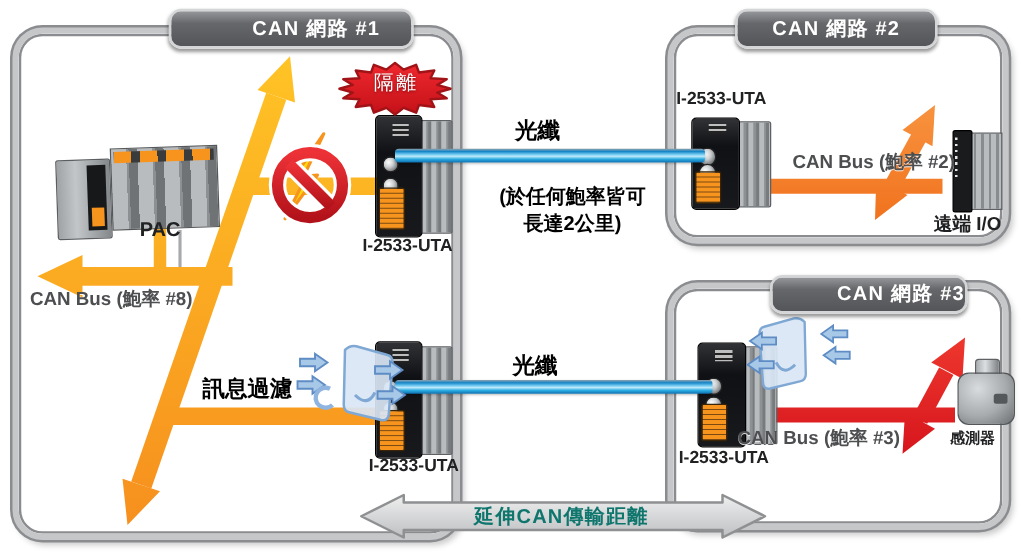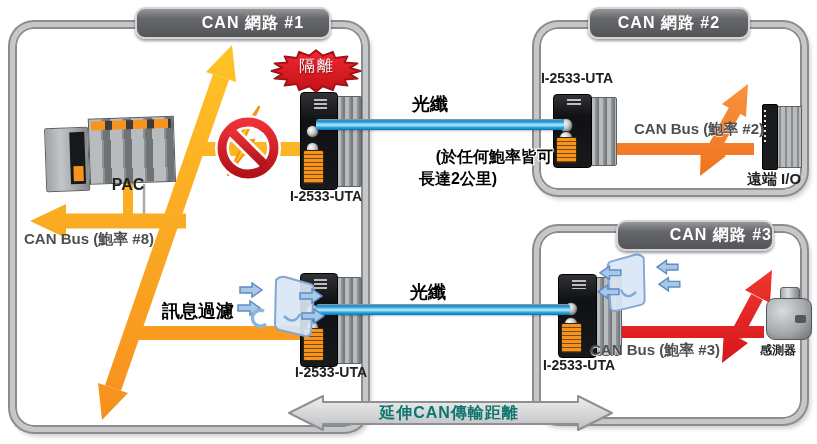--- a/index.html
+++ b/index.html
@@ -269,21 +269,21 @@
     <span>CAN 網路 #3</span>
   </div>
 
   <div class="lbl dlb ctr" style="left:98px;top:176px;width:60px;font-size:16px;">PAC</div>
   <div class="lbl cbl" style="left:24px;top:230px;">CAN Bus (鮑率 #8)</div>
   <div class="lbl dlb ctr" style="left:276px;top:188px;width:100px;">I-2533-UTA</div>
   <div class="lbl dlb ctr" style="left:281px;top:364px;width:100px;">I-2533-UTA</div>
   <div class="lbl btxt" style="left:162px;top:299px;font-size:18px;">訊息過濾</div>
 
   <div class="lbl btxt ctr" style="left:395px;top:92px;width:70px;font-size:18px;">光纖</div>
-  <div class="lbl btxt ctr" style="left:363px;top:147px;width:190px;font-size:16px;text-align:right;">(於任何鮑率皆可</div>
+  <div class="lbl btxt ctr" style="left:363px;top:147px;width:190px;font-size:16px;">(於任何鮑率皆可</div>
   <div class="lbl btxt ctr" style="left:363px;top:169px;width:190px;font-size:16px;">長達2公里)</div>
   <div class="lbl btxt ctr" style="left:393px;top:280px;width:70px;font-size:18px;">光纖</div>
 
   <div class="lbl dlb ctr" style="left:530px;top:70px;width:94px;">I-2533-UTA</div>
   <div class="lbl cbl" style="left:616px;top:120px;margin-left:18px;">CAN Bus (鮑率 #2)</div>
   <div class="lbl dlb ctr" style="left:734px;top:170px;width:80px;font-size:15px;">遠端 I/O</div>
 
   <div class="lbl cbl" style="left:590px;top:341px;text-align:right;">CAN Bus (鮑率 #3)</div>
   <div class="lbl dlb ctr" style="left:532px;top:357px;width:94px;">I-2533-UTA</div>
   <div class="lbl dlb ctr" style="left:742px;top:342px;width:72px;font-size:12px;">感測器</div>

